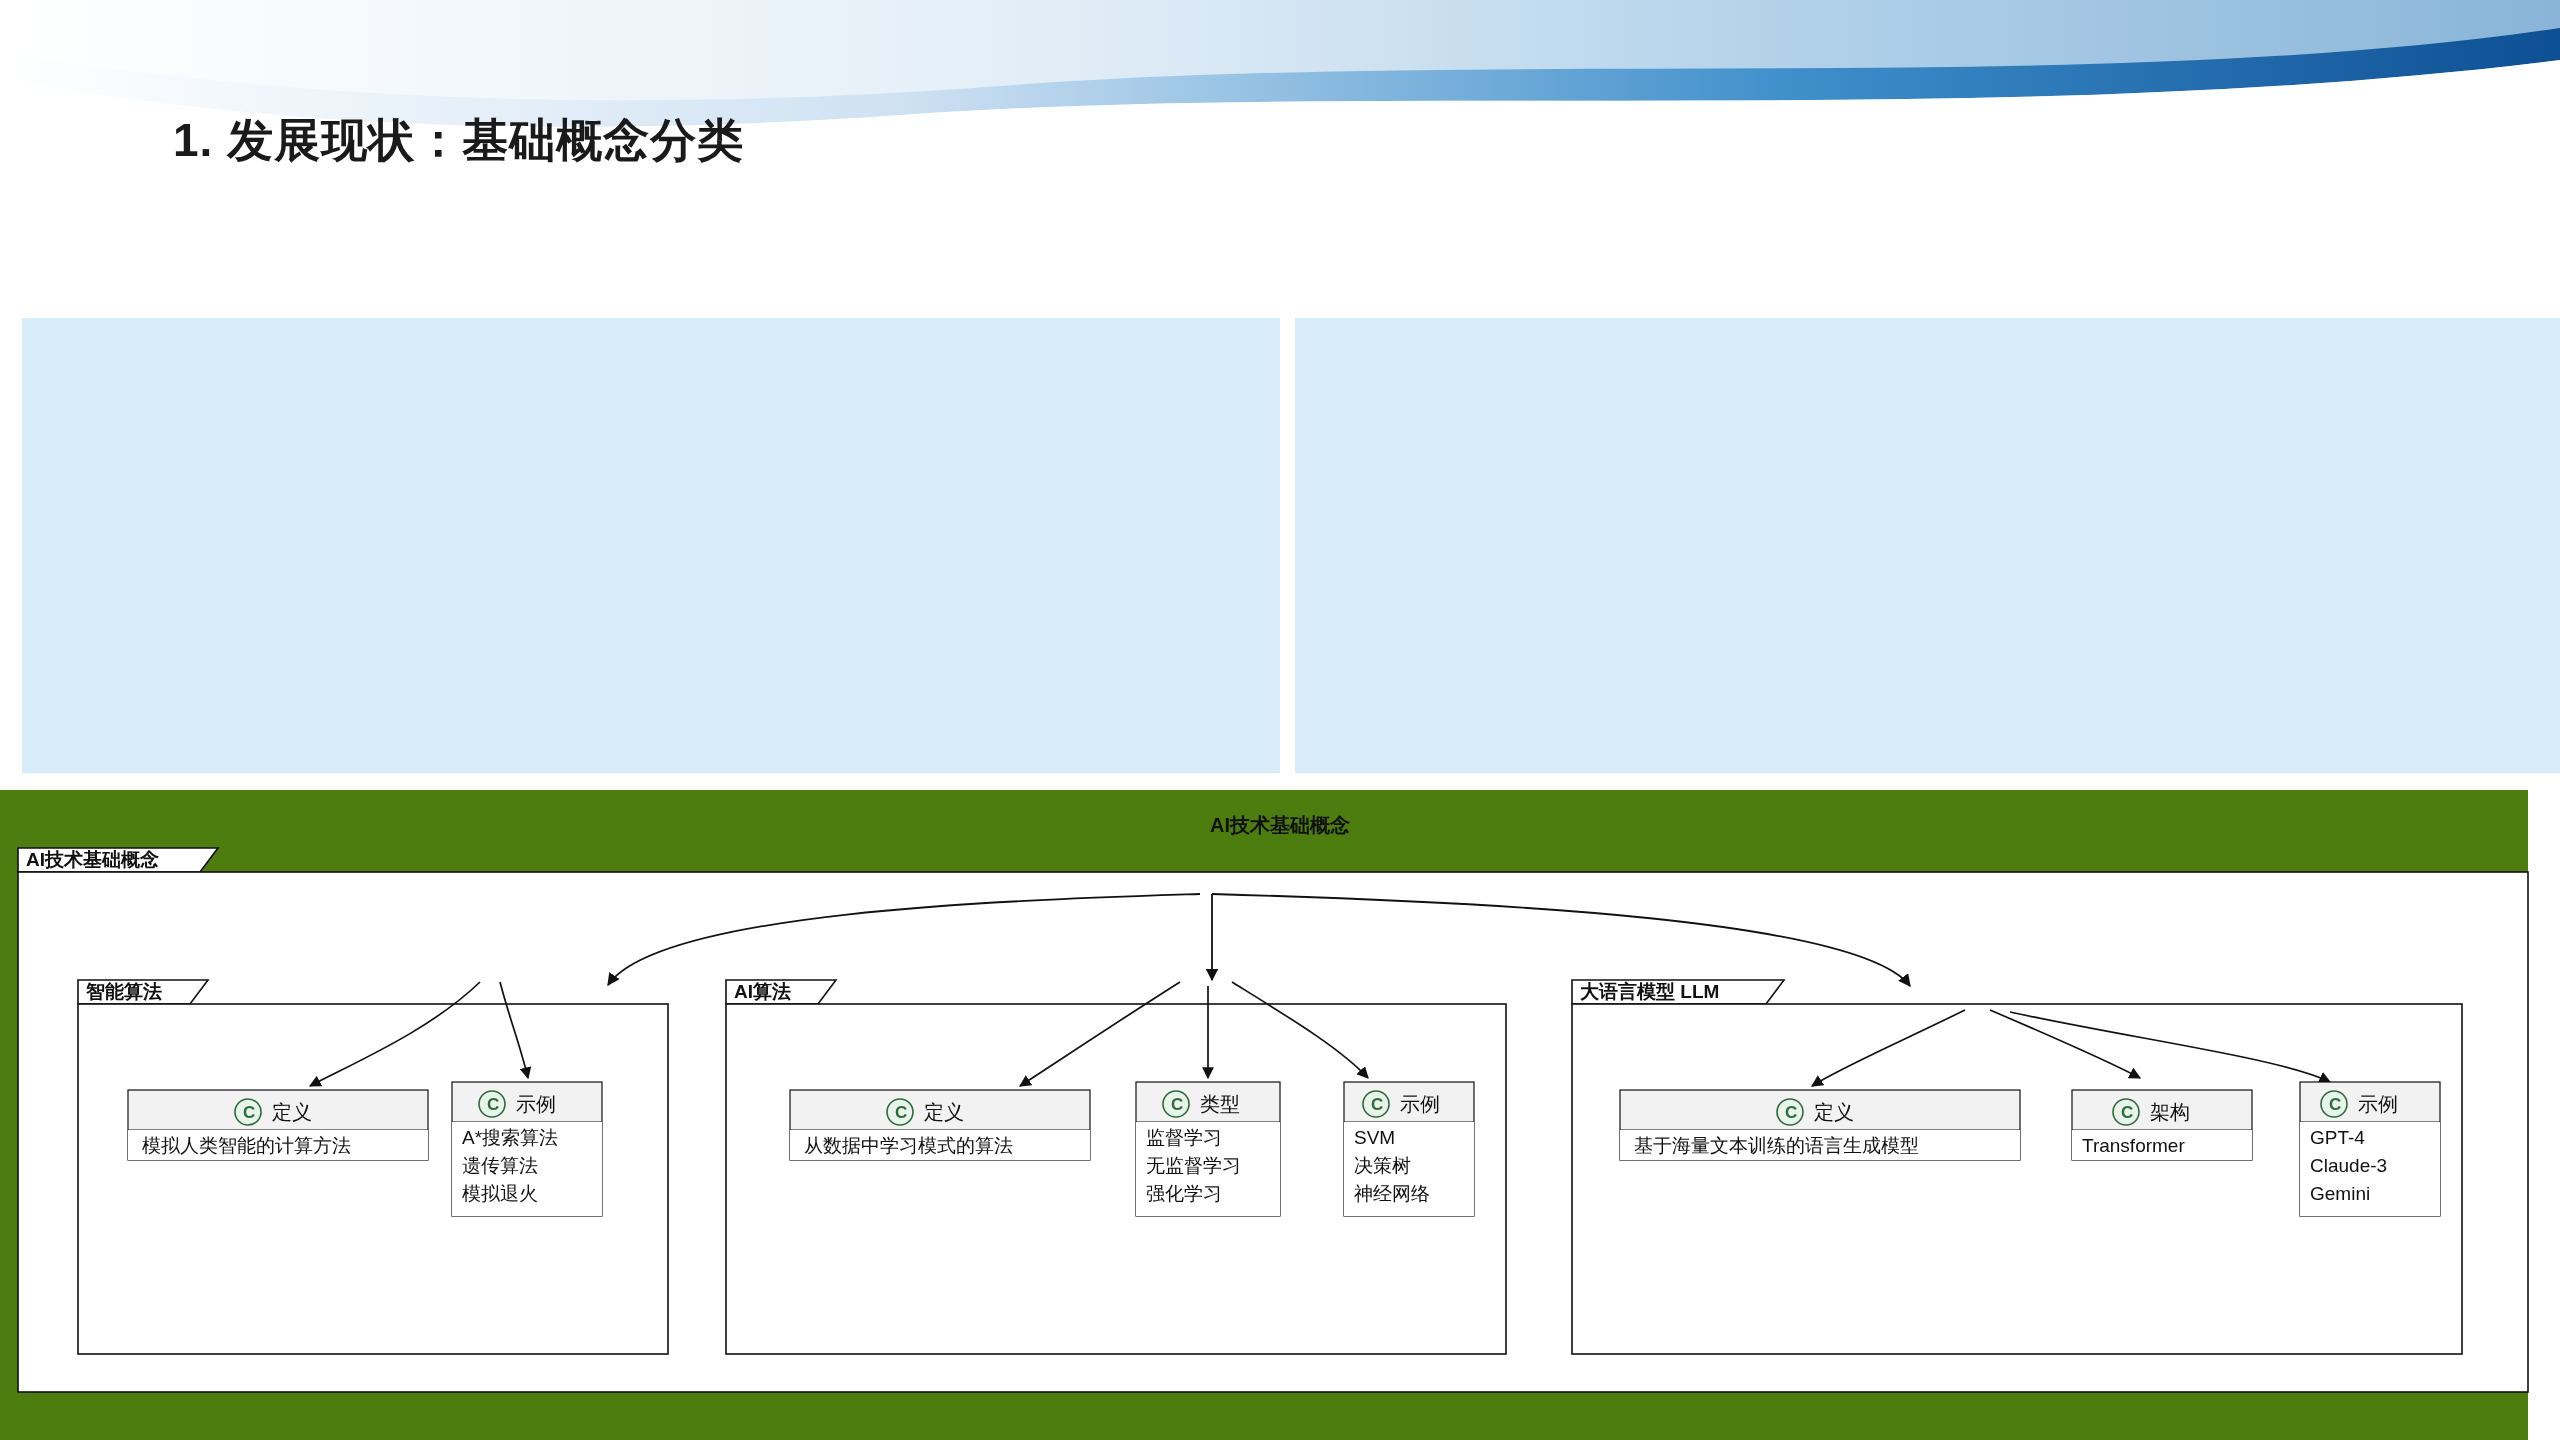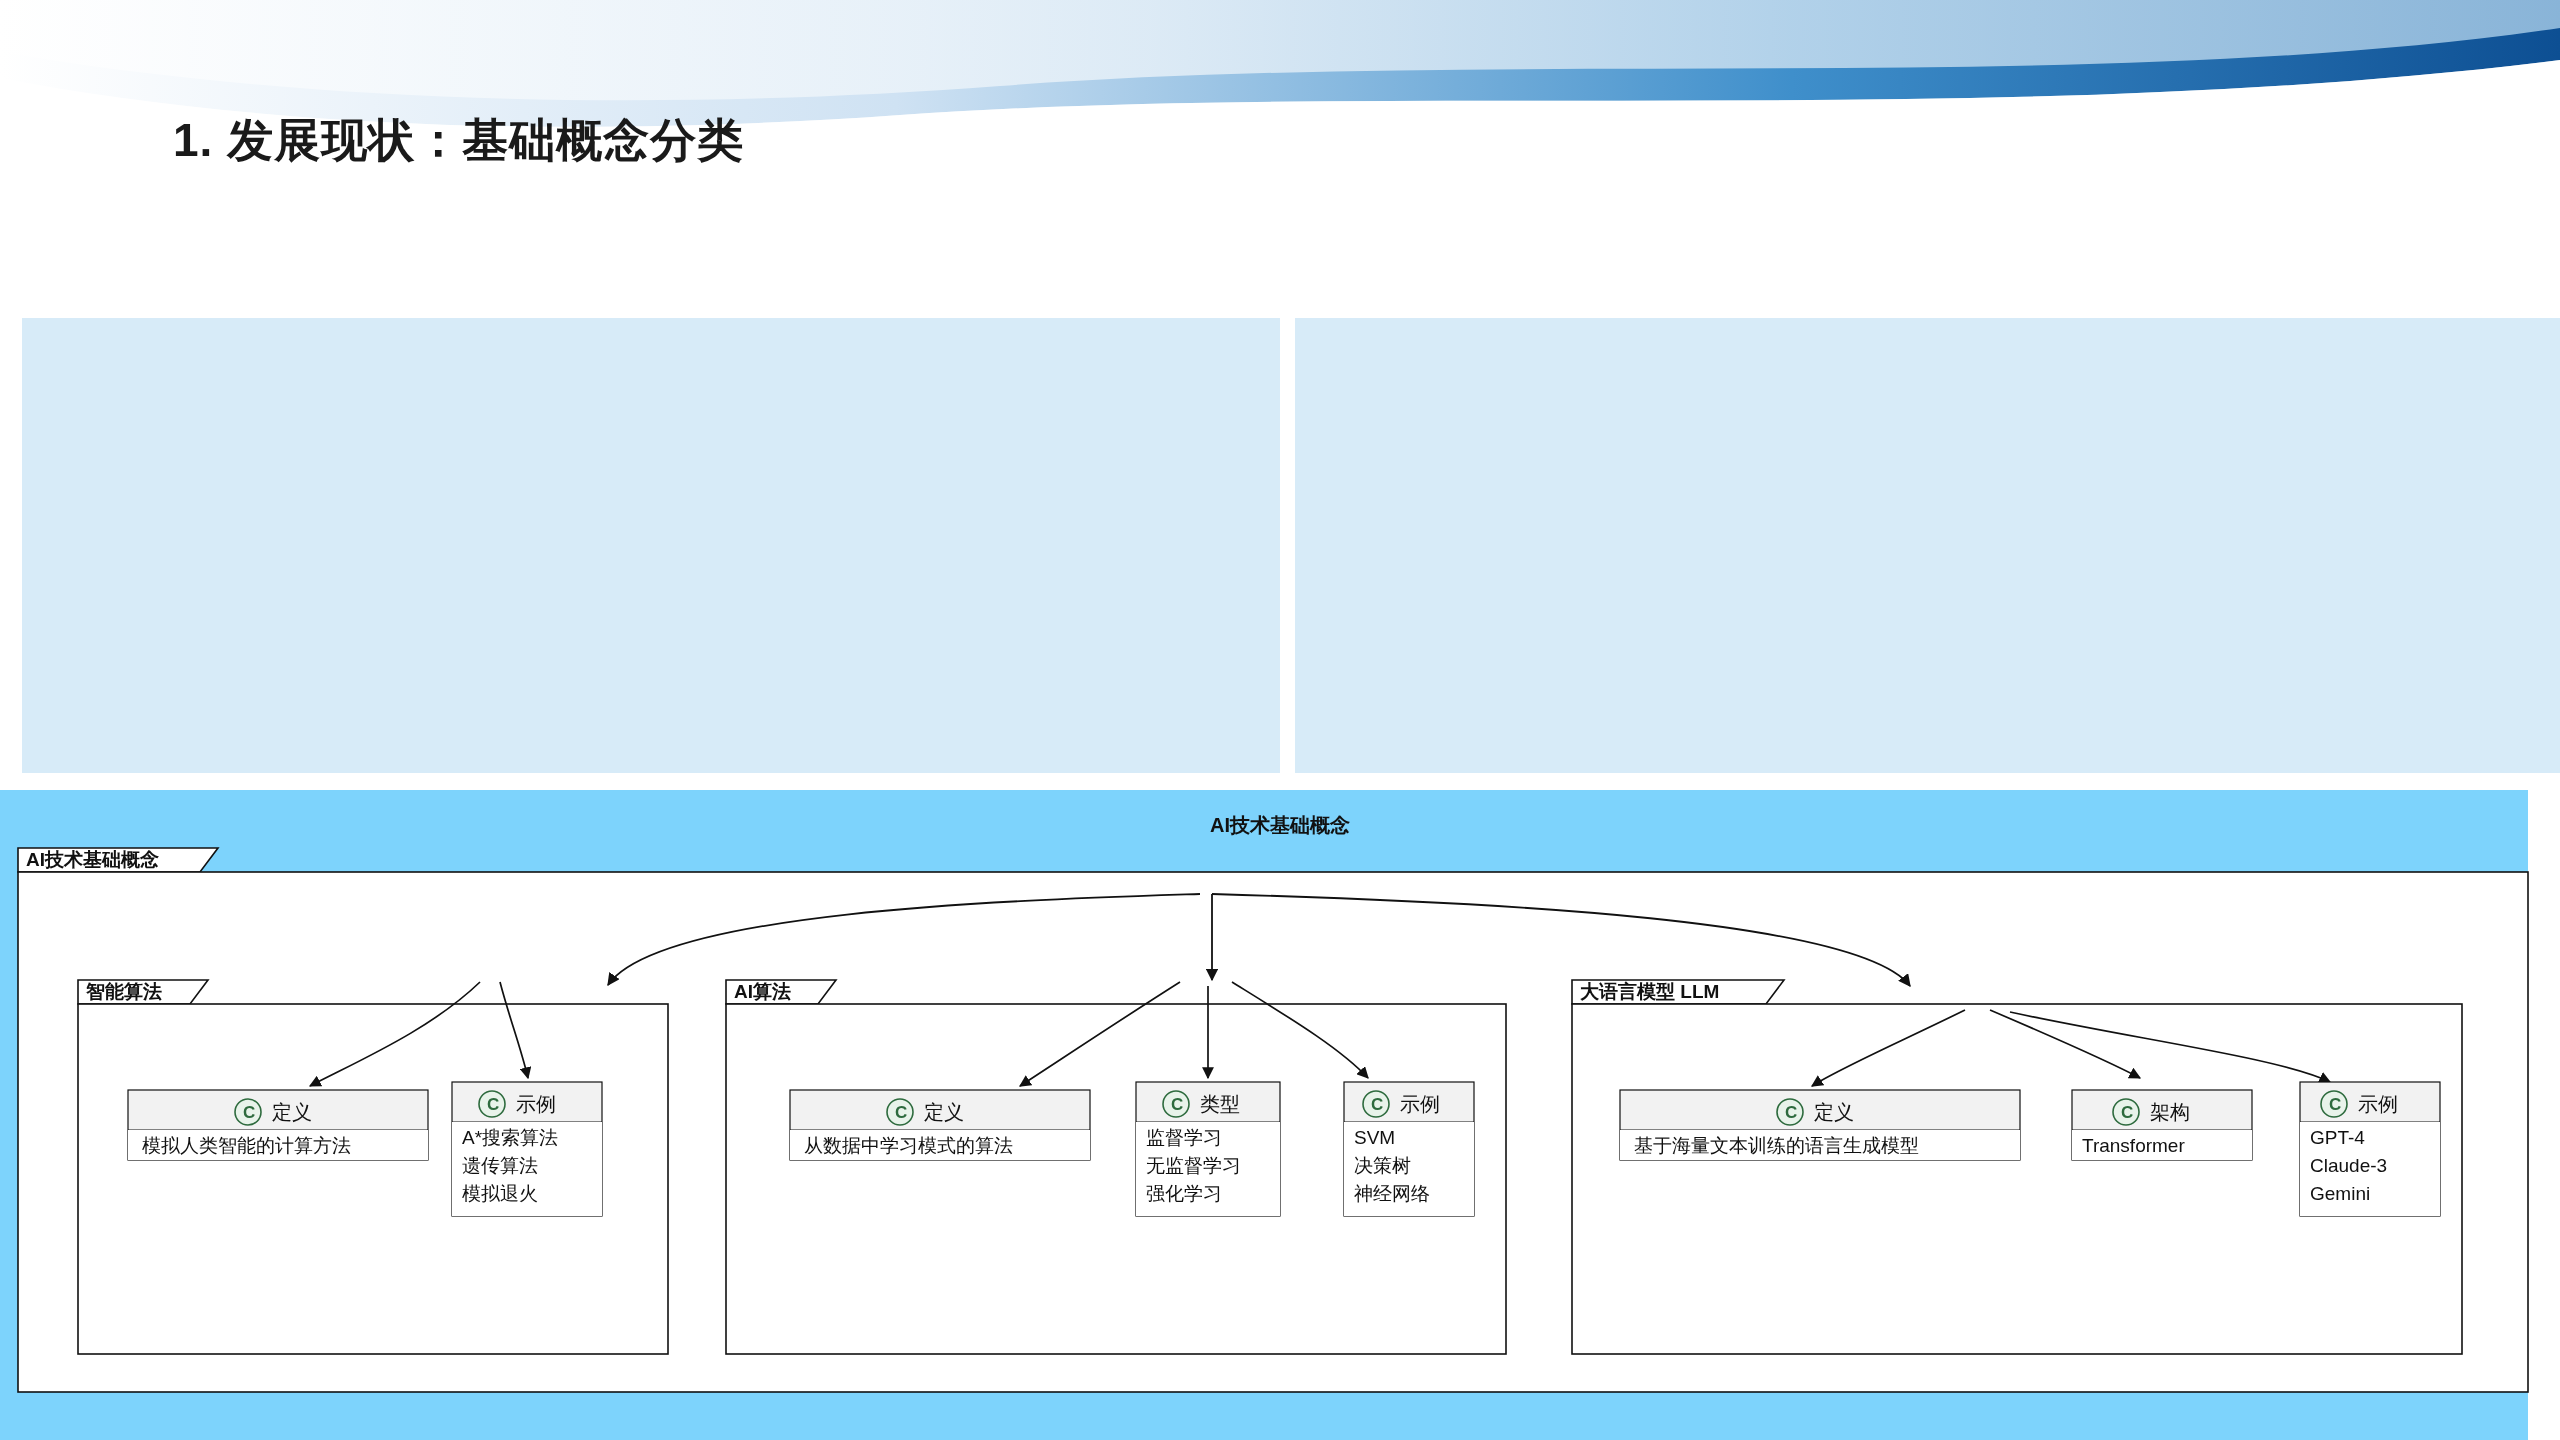--- a/index.html
+++ b/index.html
@@ -116,21 +116,21 @@
   .rrow-2 { top: 460px; }
   .rrow-3 { top: 620px; }
 
   
   .diagram {
     position: absolute;
     left: 0;
     top: 790px;
     width: 2528px;
     height: 650px;
-    background: #7dd3fc;
+    background: #4d7c0f;
     z-index: 3;
   }
   .diagram-title {
     position: absolute;
     left: 0; top: 22px;
     width: 2560px;
     text-align: center;
     font-size: 20px;
     font-weight: bold;
     color: #111;

